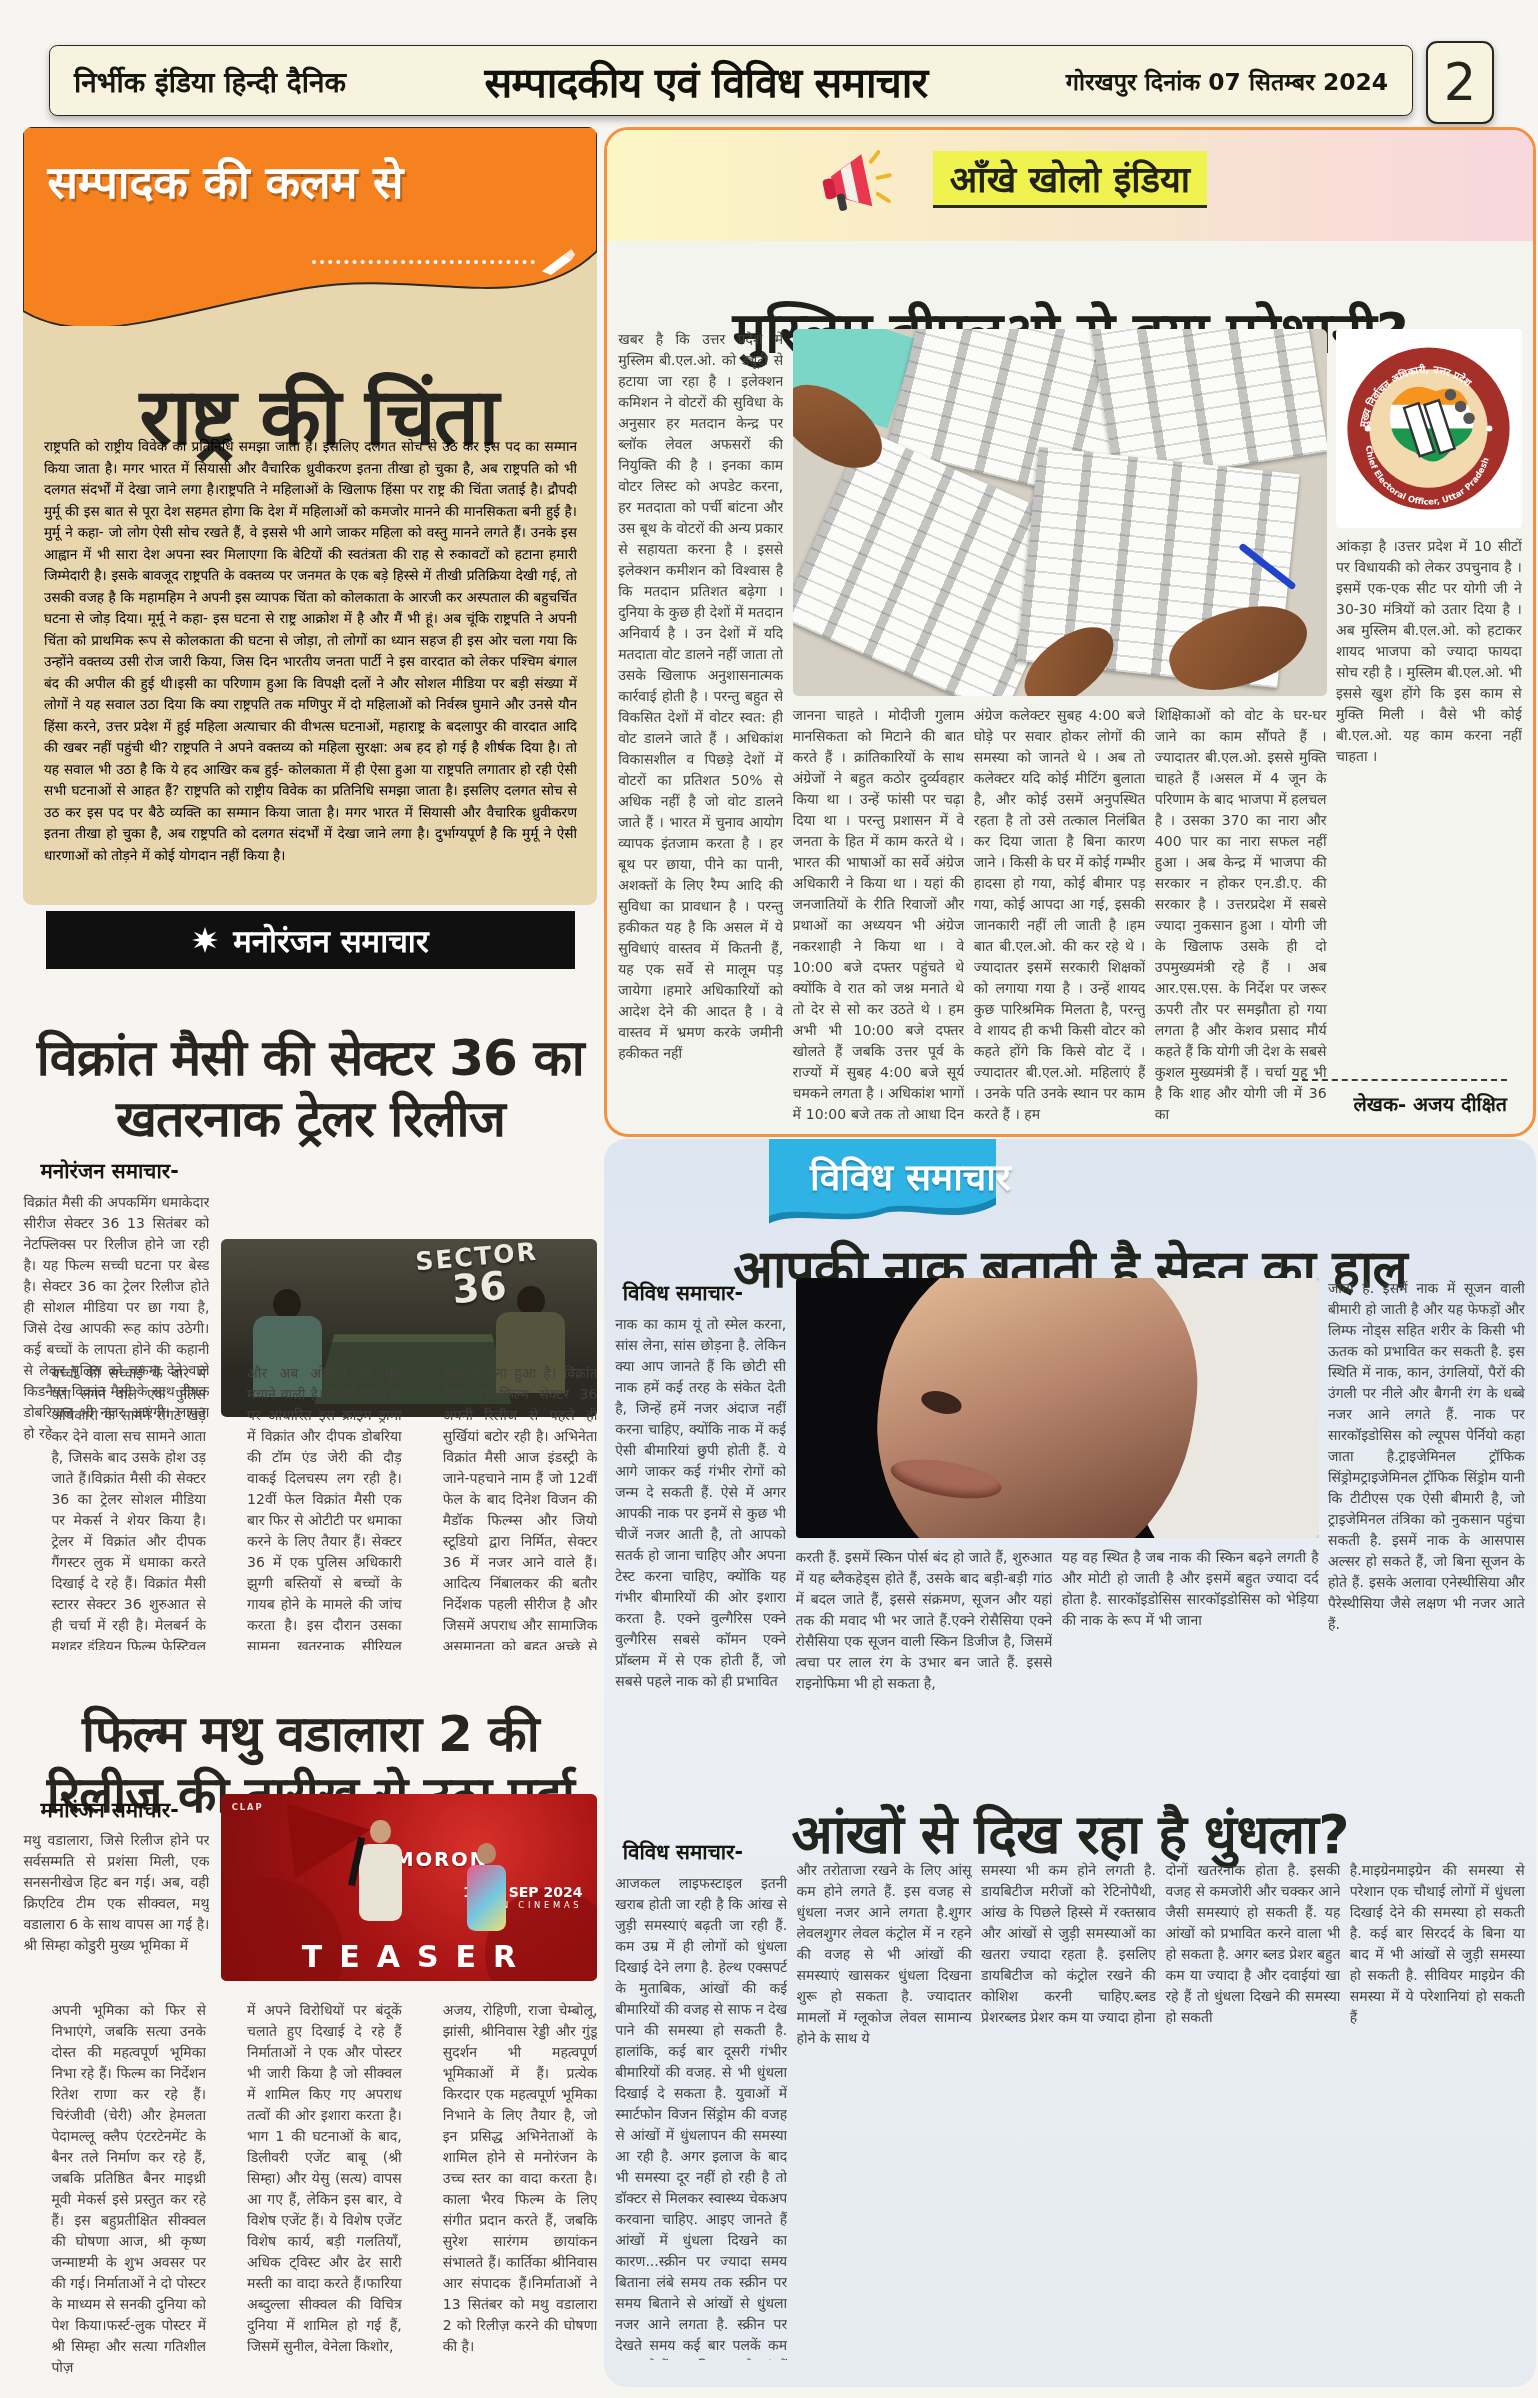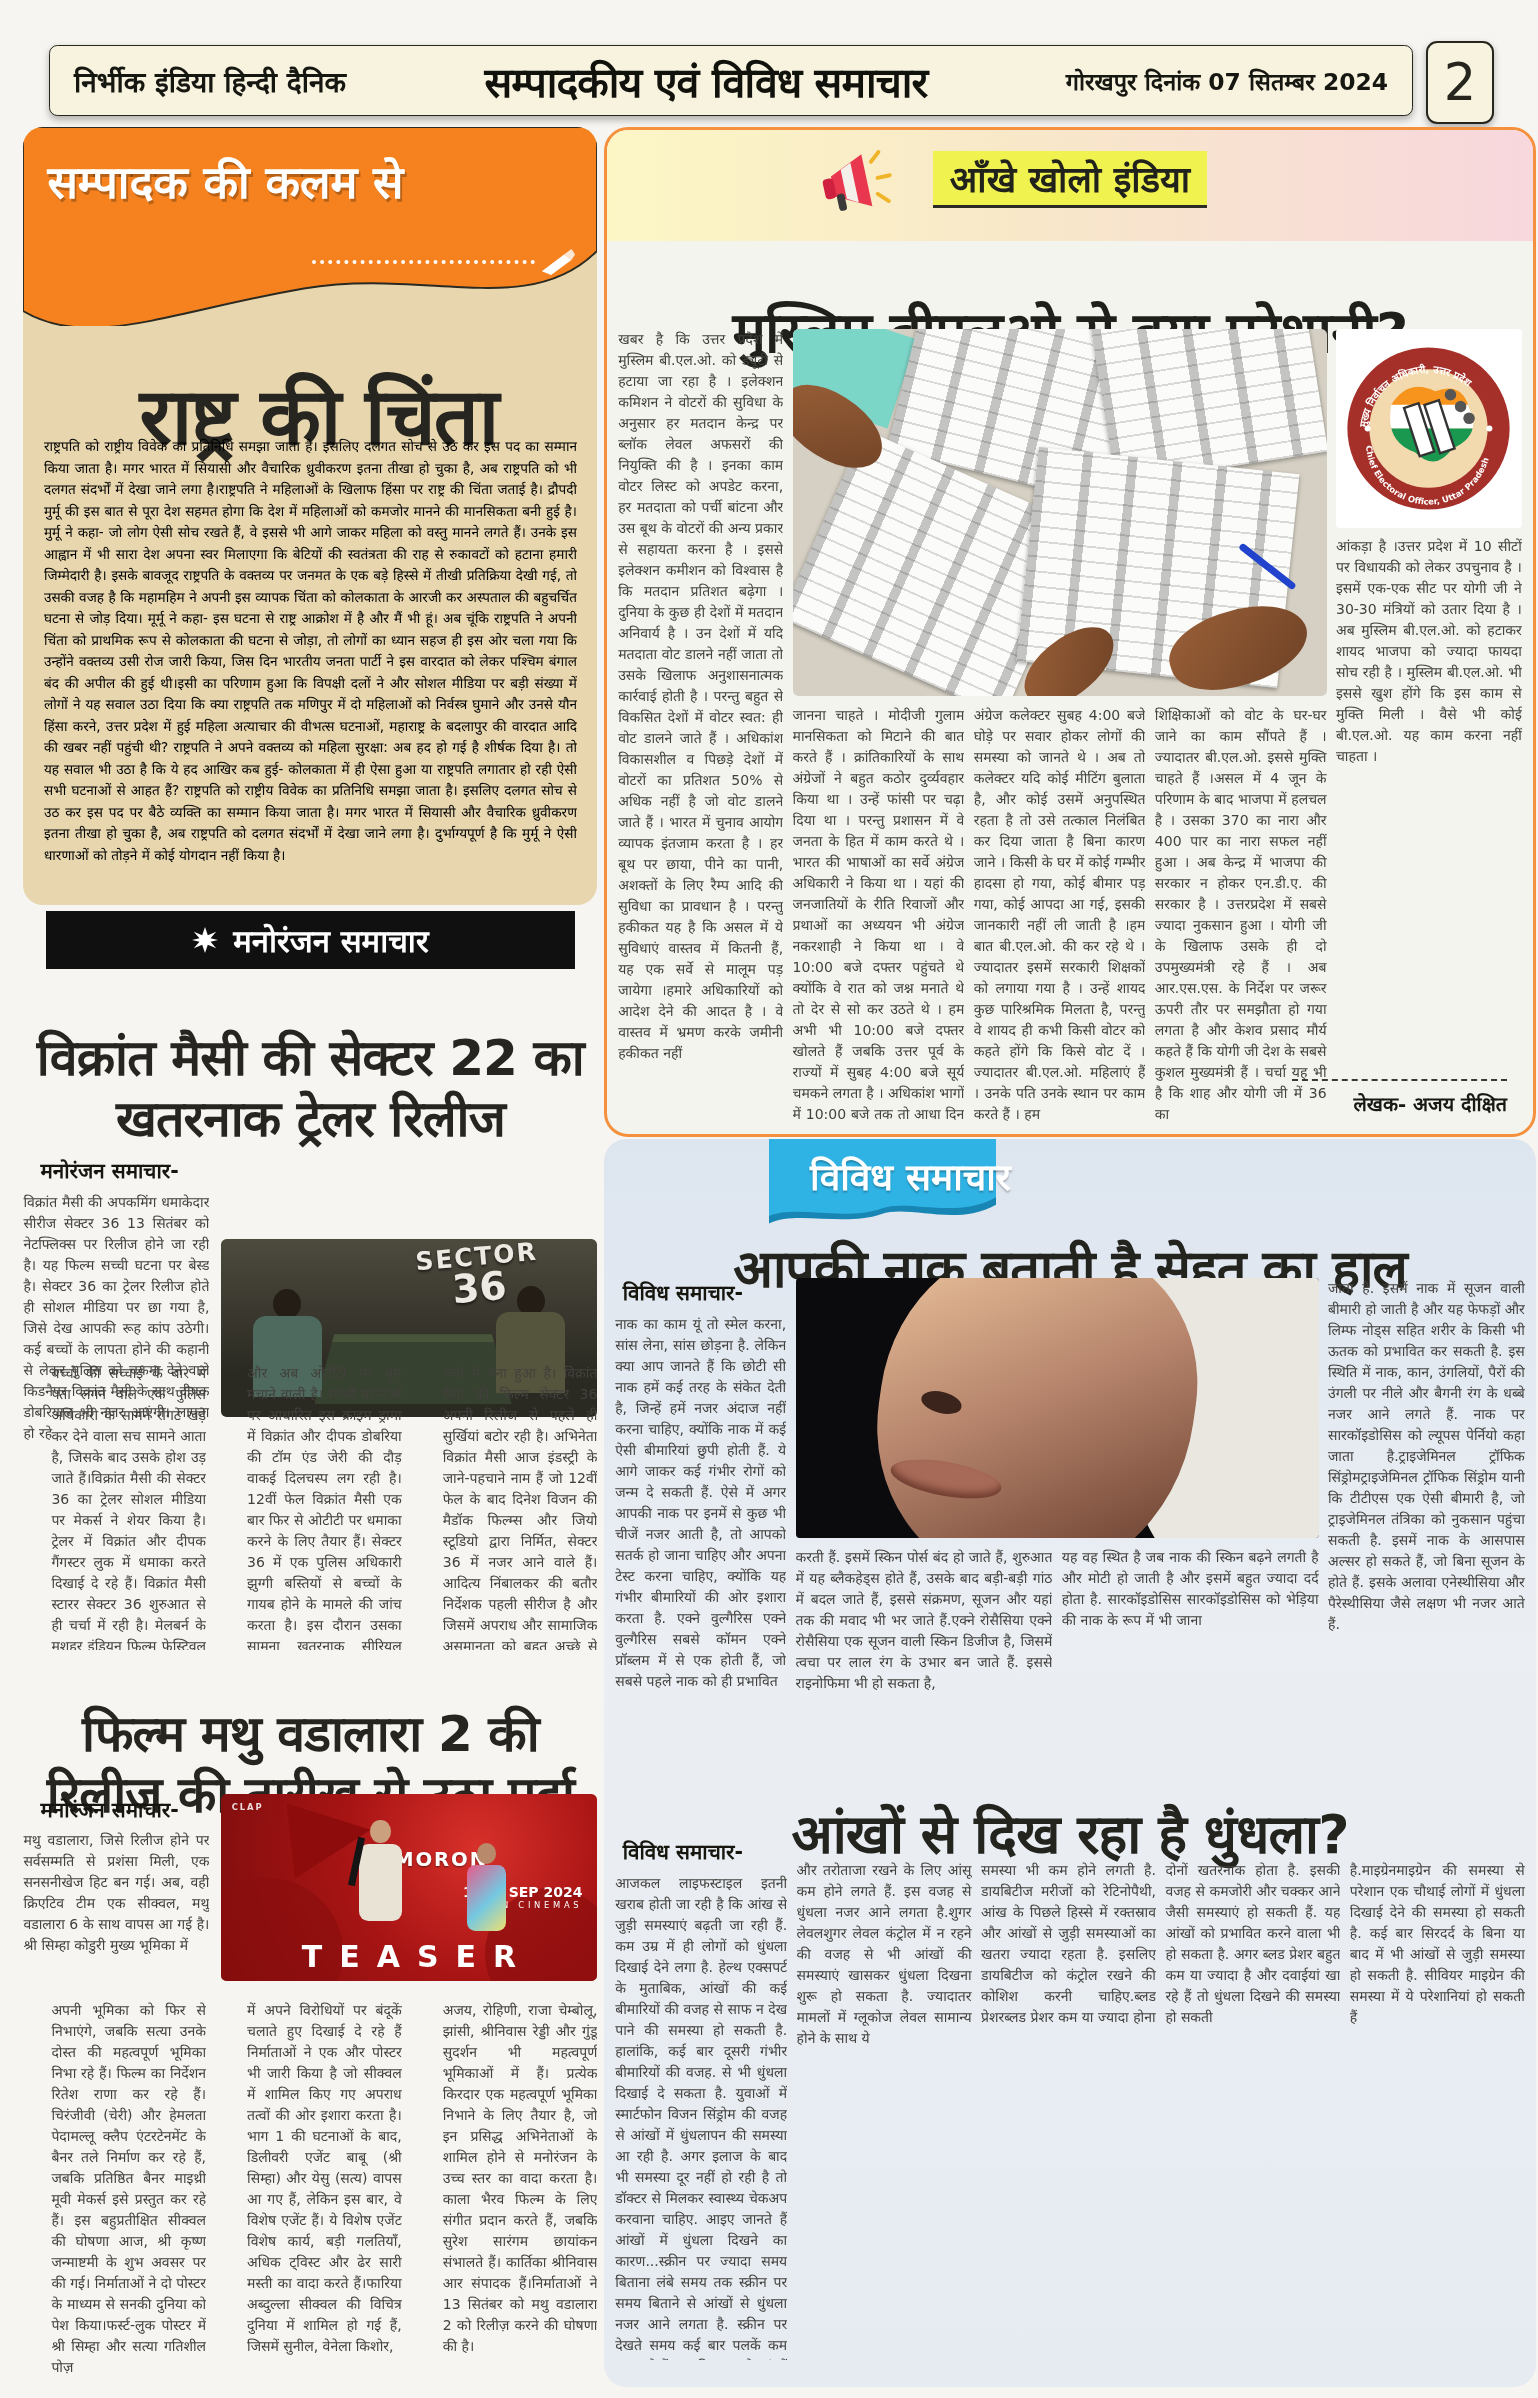--- a/index.html
+++ b/index.html
@@ -10,21 +10,21 @@
   .masthead{left:49px;top:45px;width:1364px;height:71px;background:#f7f3df;
     border:1.9px solid #26261f;border-radius:8.4px;box-shadow:0 3.7px 7.5px rgba(0,0,0,.28);
     display:flex;align-items:center;justify-content:space-between;padding:11px 24px;box-sizing:border-box;}
   .mh-left{font-size:28px;font-weight:700;color:#171712;}
   .mh-center{font-size:41px;font-weight:700;color:#12120d;letter-spacing:-0.9px;}
   .mh-right{font-size:23.4px;font-weight:700;color:#171712;}
   .pagenum{left:1426px;top:41px;width:64px;height:79px;background:#f7f3df;border:2.8px solid #26261f;
     border-radius:11.2px;display:flex;align-items:center;justify-content:center;
     font-size:51px;color:#26261f;box-shadow:0 3.7px 7.5px rgba(0,0,0,.28);}
   
-  .editorial{left:23.4px;top:127px;width:574px;height:778px;background:#e7d6ae;border-radius:20px;overflow:hidden;}
+  .editorial{left:23.4px;top:127px;width:574px;height:778px;background:#e7d6ae;border-radius:9px;overflow:hidden;}
   .ed-banner-svg{position:absolute;left:0;top:0;width:100%;height:199px;}
   .ed-banner-label{position:absolute;left:24px;top:22.5px;font-size:45px;font-weight:700;color:#ffffff;
      text-shadow:1.9px 2.8px 0 rgba(0,0,0,.25);}
   .ed-dotted{position:absolute;left:289px;top:133px;width:223px;border-top:4.7px dotted #ffffff;}
   .pen-icon{position:absolute;left:517px;top:118px;width:37px;height:32px;}
   .ed-headline{position:absolute;left:8px;top:180px;width:100%;text-align:center;font-size:79px;font-weight:700;
      color:#26251f;letter-spacing:-1.9px;}
   .ed-body{position:absolute;left:20.6px;top:309px;width:533px;height:453px;font-size:13.6px;line-height:21.5px;
      text-align:justify;color:#000000;overflow:hidden;}
   
@@ -237,21 +237,21 @@
 </section>
 
 <section class="abs ent">
   <div class="black-banner">
     <svg width="26" height="26" viewBox="0 0 28 28">
       <polygon points="14,0 17,9 26,5 20,12 28,14 20,16 26,23 17,19 14,28 11,19 2,23 8,16 0,14 8,12 2,5 11,9" fill="#ffffff"></polygon>
     </svg>
     <span>मनोरंजन समाचार</span>
   </div>
 
-  <h2 class="headline2" style="top:75px;">विक्रांत मैसी की सेक्टर 22 का खतरनाक ट्रेलर रिलीज</h2>
+  <h2 class="headline2" style="top:75px;">विक्रांत मैसी की सेक्टर 36 का खतरनाक ट्रेलर रिलीज</h2>
 
   <div class="art-row" style="top:245px;">
     <div class="lead">
       <div class="byline">मनोरंजन समाचार-</div>
       <div class="col" style="height:309px;">विक्रांत मैसी की अपकमिंग धमाकेदार सीरीज सेक्टर 36 13 सितंबर को नेटफ्लिक्स पर रिलीज होने जा रही है। यह फिल्म सच्ची घटना पर बेस्ड है। सेक्टर 36 का ट्रेलर रिलीज होते ही सोशल मीडिया पर छा गया है, जिसे देख आपकी रूह कांप उठेगी। कई बच्चों के लापता होने की कहानी से लेकर पुलिस को चकमा देने वाले किडनैपर विक्रांत मैसी के साथ दीपक डोबरियाल भी नजर आएंगी। लापता हो रहे</div>
     </div>
     <div class="pic photo-s36">
       <div class="s36-title">
         <div class="l1">SECTOR</div>
         <div class="l2">36</div>

